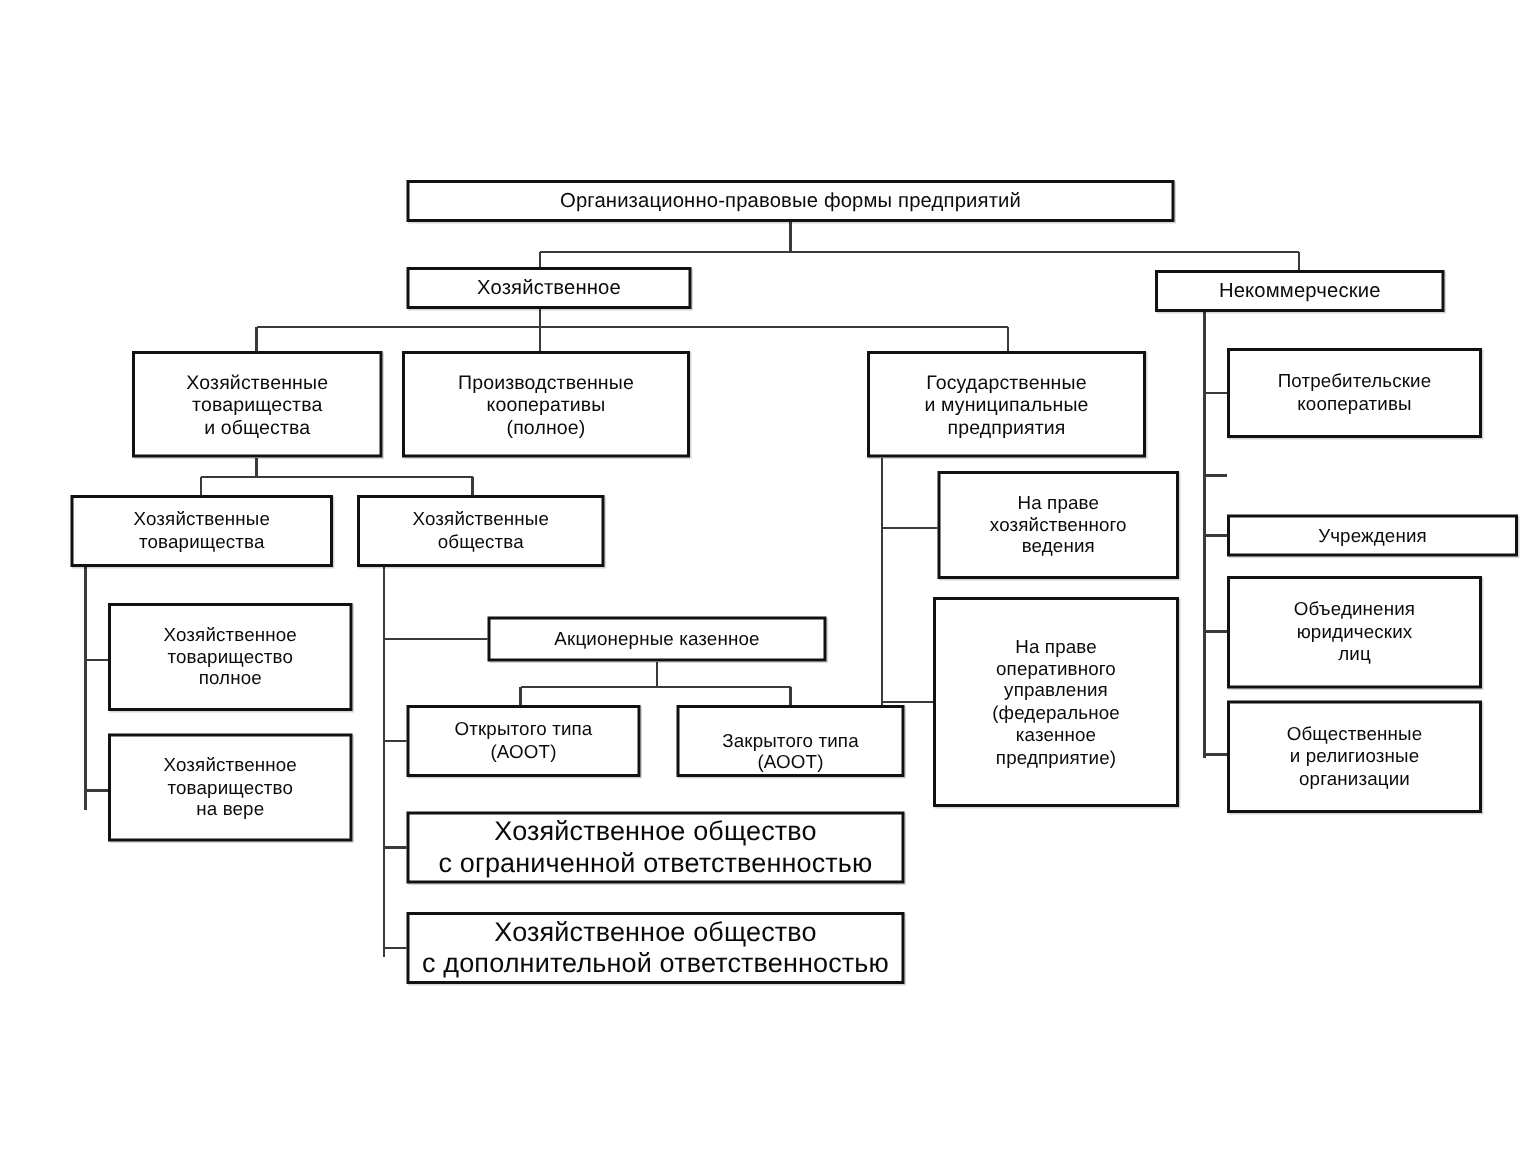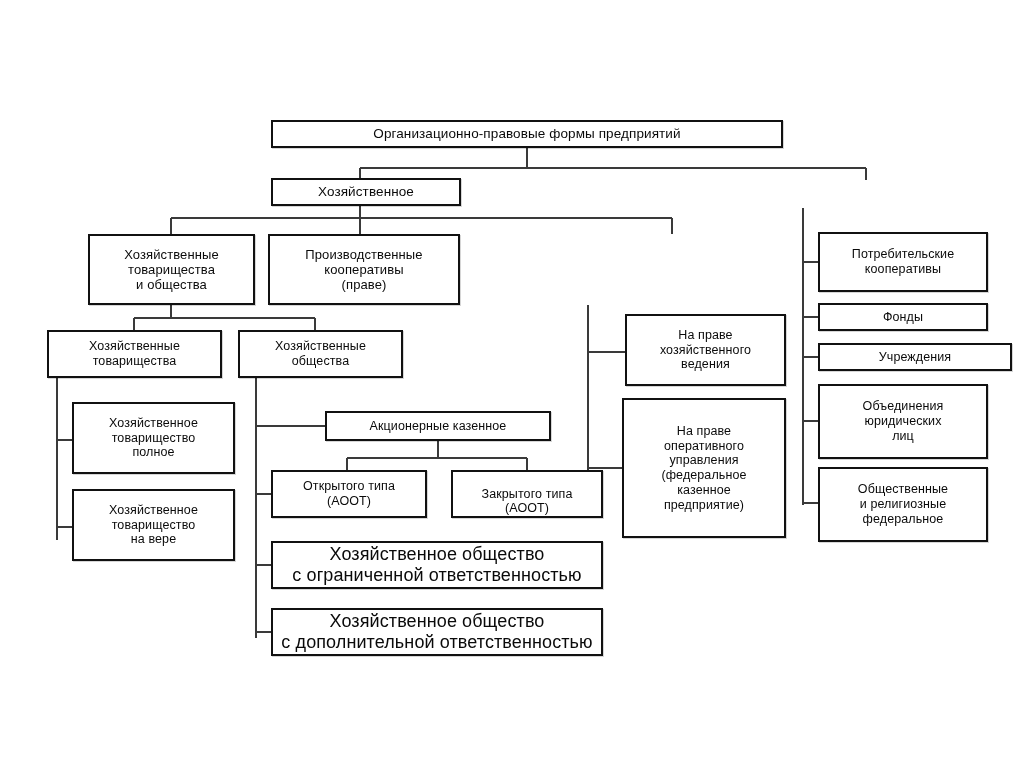--- a/index.html
+++ b/index.html
@@ -98,33 +98,41 @@
   </svg>
 
   <div class="node root" style="left:271px;top:120px;width:512px;height:28px;">
     <span>Организационно-правовые формы предприятий</span>
   </div>
 
   <div class="node lvl1" style="left:271px;top:178px;width:190px;height:28px;">
     <span>Хозяйственное</span>
   </div>
 
+  <div class="node lvl1" style="left:770px;top:180px;width:193px;height:28px;">
+    <span>Некоммерческие</span>
+  </div>
 
   <div class="node lvl2" style="left:88px;top:234px;width:167px;height:71px;">
     <span>Хозяйственные
 товарищества
 и общества</span>
   </div>
 
   <div class="node lvl2" style="left:268px;top:234px;width:192px;height:71px;">
     <span>Производственные
 кооперативы
-(праве)</span>
-  </div>
-
+(полное)</span>
+  </div>
+
+  <div class="node lvl2" style="left:578px;top:234px;width:186px;height:71px;">
+    <span>Государственные
+и муниципальные
+предприятия</span>
+  </div>
 
   <div class="node lvl3" style="left:47px;top:330px;width:175px;height:48px;">
     <span>Хозяйственные
 товарищества</span>
   </div>
 
   <div class="node lvl3" style="left:238px;top:330px;width:165px;height:48px;">
     <span>Хозяйственные
 общества</span>
   </div>
@@ -178,33 +186,30 @@
 (федеральное
 казенное
 предприятие)</span>
   </div>
 
   <div class="node lvl4" style="left:818px;top:232px;width:170px;height:60px;">
     <span>Потребительские
 кооперативы</span>
   </div>
 
-  <div class="node lvl4 thin" style="left:818px;top:303px;width:170px;height:28px;">
-    <span>Фонды</span>
-  </div>
 
   <div class="node lvl4 thin" style="left:818px;top:343px;width:194px;height:28px;">
     <span>Учреждения</span>
   </div>
 
   <div class="node lvl4" style="left:818px;top:384px;width:170px;height:75px;">
     <span>Объединения
 юридических
 лиц</span>
   </div>
 
   <div class="node lvl4" style="left:818px;top:467px;width:170px;height:75px;">
     <span>Общественные
 и религиозные
-федеральное</span>
+организации</span>
   </div>
 
 </div>
 
 </body></html>

